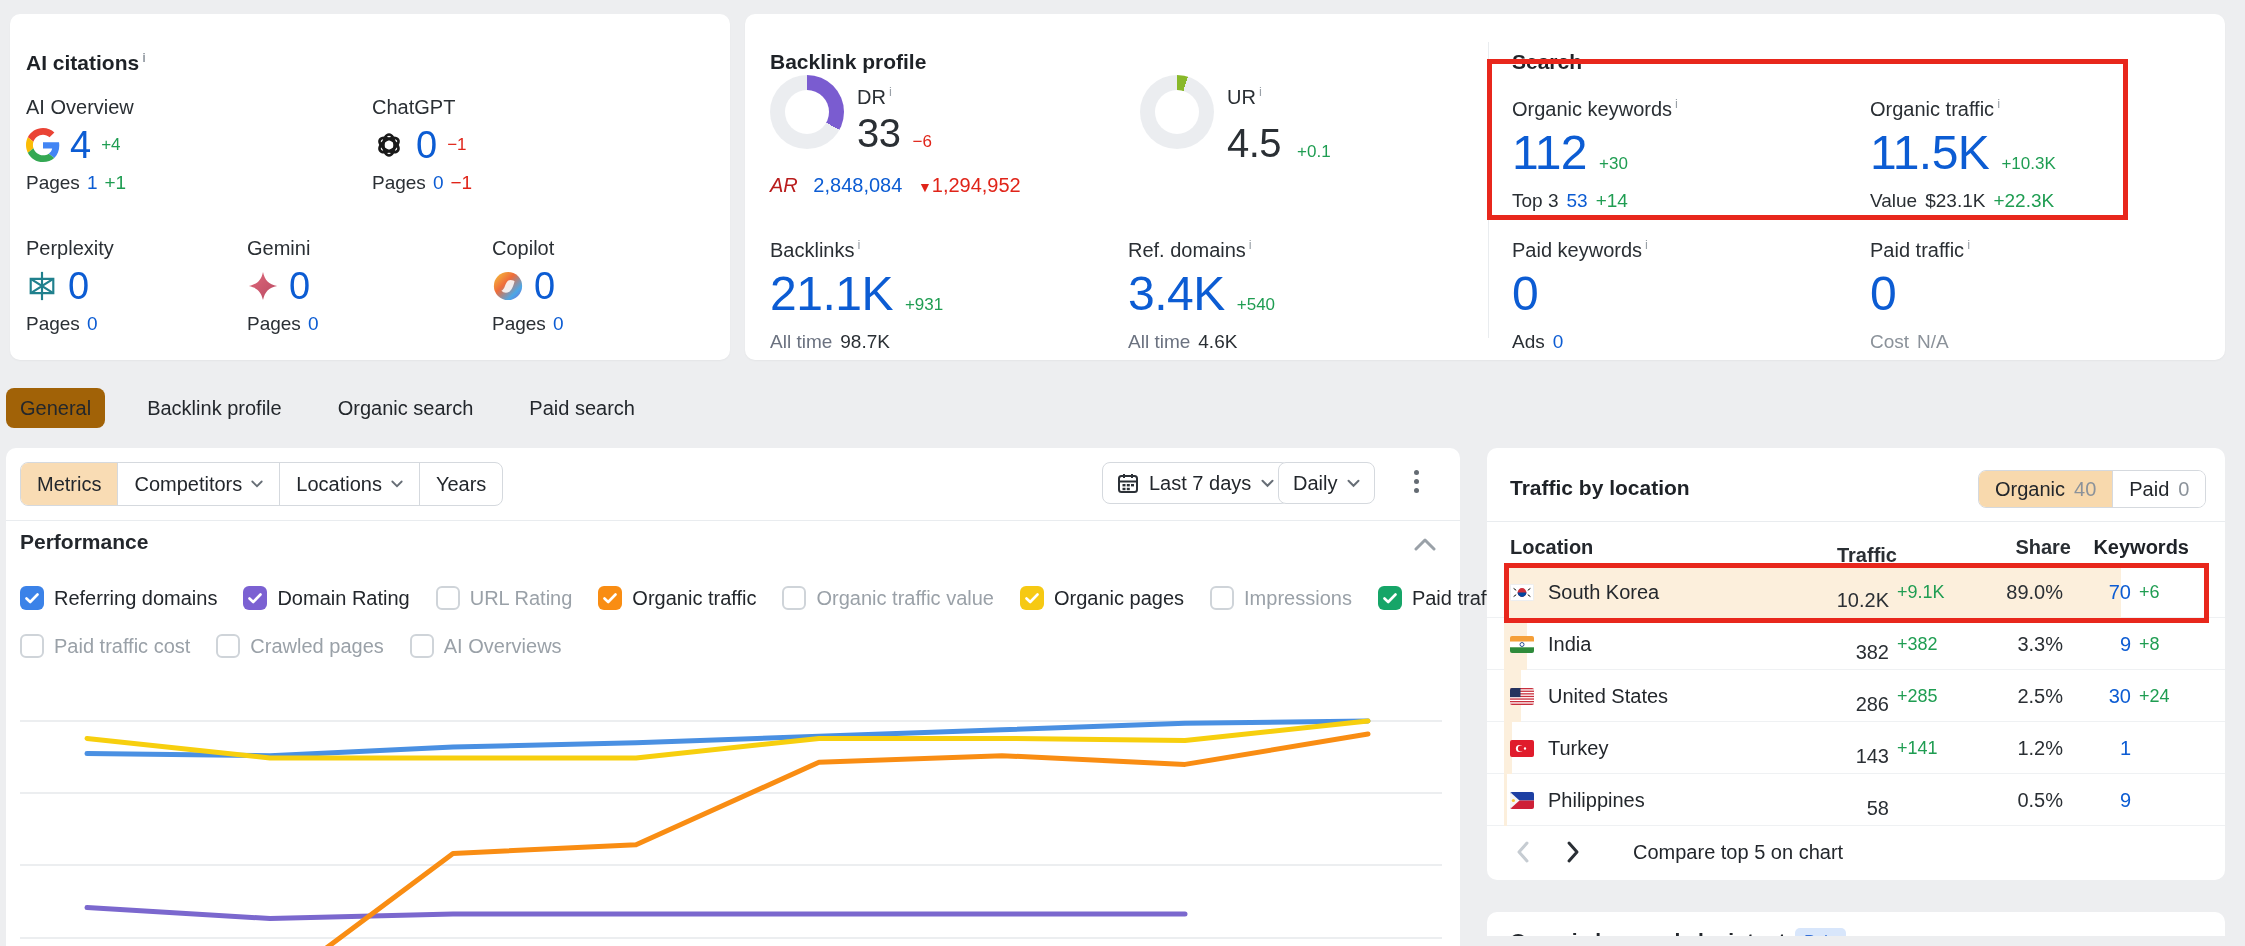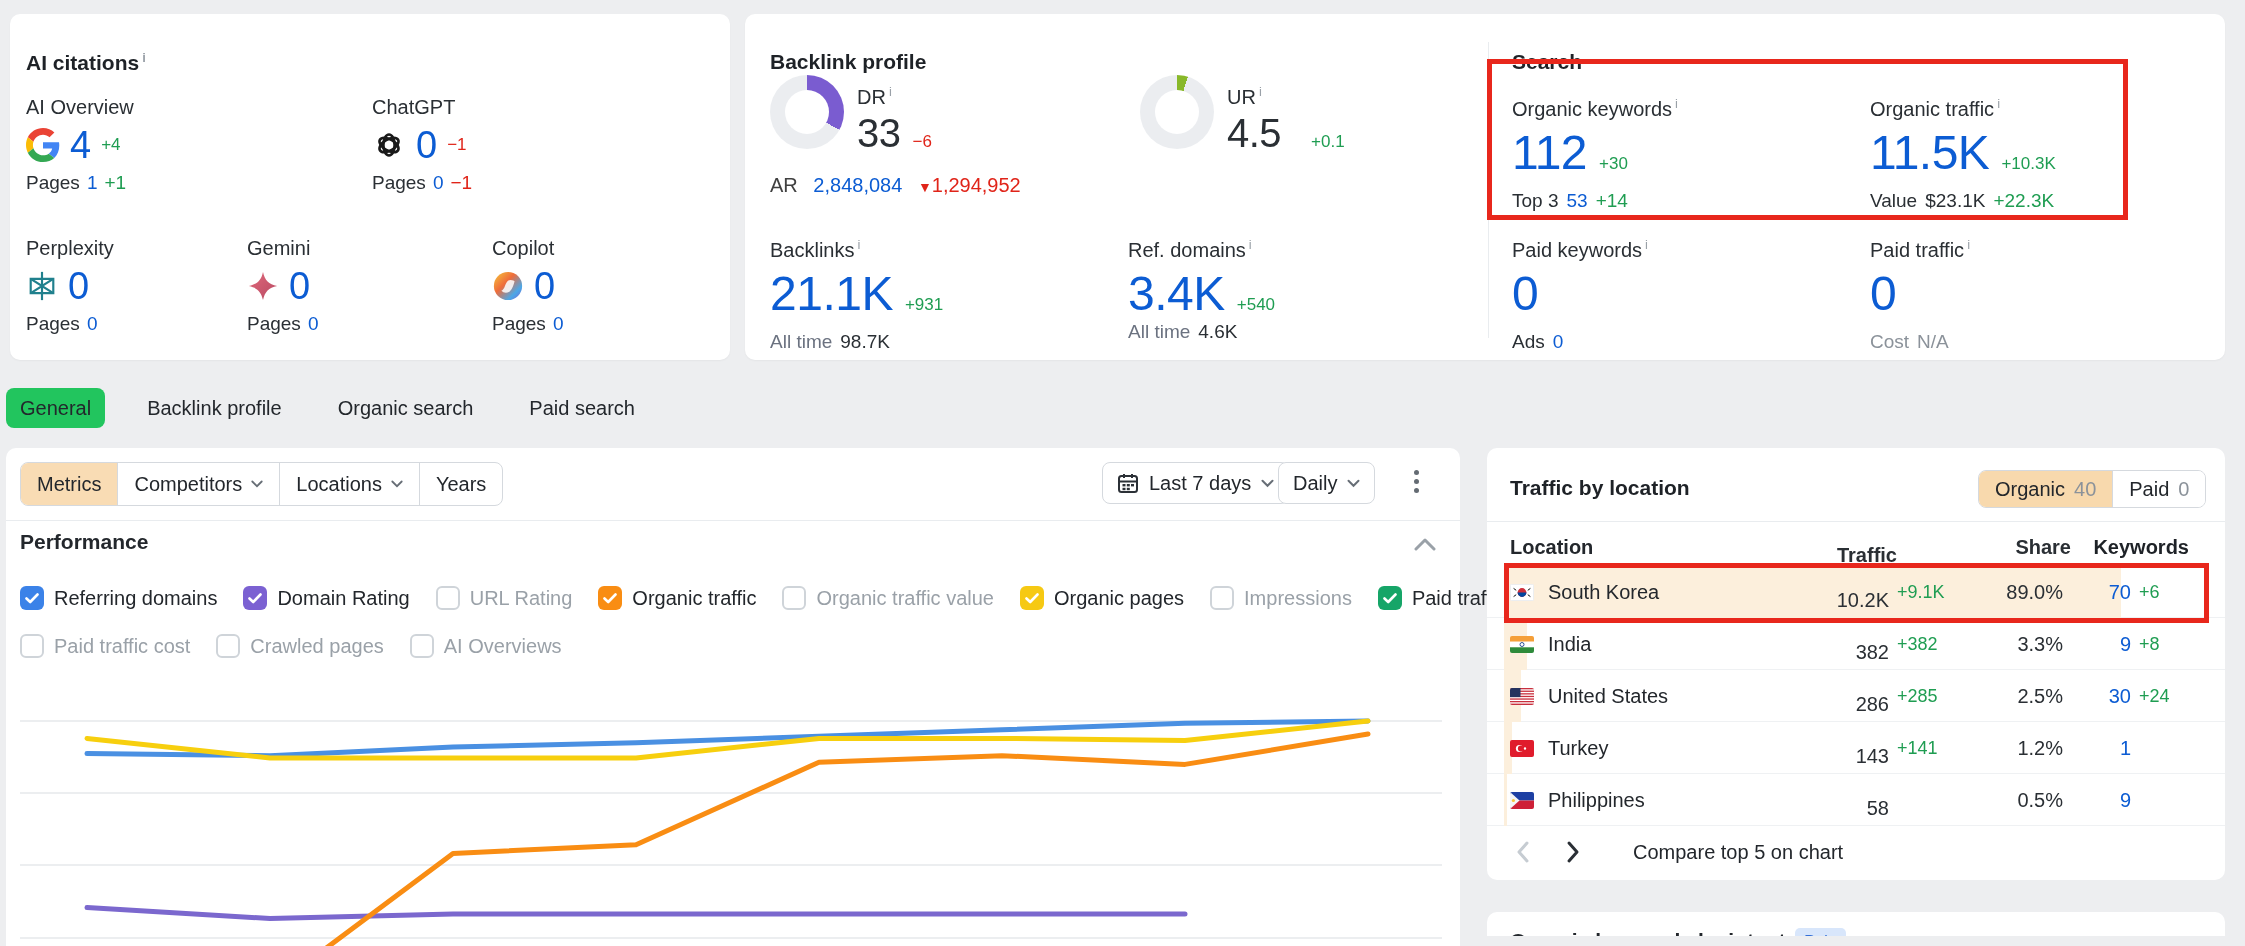--- a/index.html
+++ b/index.html
@@ -22,21 +22,21 @@
   .tile .t-value{position:absolute;top:26px;display:flex;align-items:center;gap:10px;height:46px;}
   .tile .t-num{font-size:38px;font-weight:500;color:#0c5cd3;}
   .tile .t-pages{position:absolute;top:76px;font-size:19px;color:#2a2f34;}
   .tile .t-pages span{margin-left:7px;}
   
   .donut{position:absolute;width:74px;height:74px;border-radius:50%;}
   .donut::after{content:"";position:absolute;inset:15px;background:#fff;border-radius:50%;}
   
   .tabs{position:absolute;left:6px;top:388px;display:flex;gap:28px;align-items:center;height:40px;}
   .tab{font-size:20px;color:#23272c;padding:0 14px;line-height:40px;border-radius:8px;cursor:pointer;}
-  .tab.active{background:#22c55e;}
+  .tab.active{background:#a16207;}
   
   .left-panel{position:absolute;left:6px;top:448px;width:1454px;height:498px;background:#fff;border-radius:10px 10px 0 0;}
   .right-panel{position:absolute;left:1487px;top:448px;width:738px;height:432px;background:#fff;border-radius:10px;}
   .intent-panel{position:absolute;left:1487px;top:912px;width:738px;height:24px;background:#fff;border-radius:10px 10px 0 0;overflow:hidden;}
   
   .fgroup{position:absolute;left:14px;top:14px;display:flex;border:1px solid #d5d9de;border-radius:8px;background:#fff;height:42px;overflow:hidden;}
   .fseg{display:flex;align-items:center;gap:9px;padding:0 16px;font-size:20px;color:#23272c;border-left:1px solid #d5d9de;cursor:pointer;text-align:right;}
   .fseg:first-child{border-left:none;}
   .fseg.tan{background:#f9dcb4;}
   .btn{position:absolute;display:flex;align-items:center;gap:10px;height:42px;padding:0 14px;border:1px solid #d5d9de;border-radius:8px;font-size:20px;background:#fff;box-sizing:border-box;cursor:pointer;}
@@ -177,50 +177,50 @@
 
     <div class="donut" style="left:25px;top:61px;background:conic-gradient(#7a5cd0 0deg 119deg,#ebedf0 119deg 360deg);"></div>
     <div style="position:absolute;left:112px;top:70px;">
       <div class="lbl"><span>DR</span><span class="sup-i">i</span></div>
       <div style="display:flex;align-items:baseline;gap:12px;margin-top:2px;">
         <span class="bigdark">33</span>
         <span class="delta c-red">−6</span>
       </div>
     </div>
     <div style="position:absolute;left:25px;top:160px;font-size:20px;">
-      <span style="color:#404040;">AR</span>
+      <span style="color:#b91c1c;font-style:italic;">AR</span>
       <span class="c-blue" style="margin-left:10px;">2,848,084</span>
       <span class="c-red" style="margin-left:10px;font-size:14px;">▼</span><span class="c-red">1,294,952</span>
     </div>
 
     <div class="donut" style="left:395px;top:61px;background:conic-gradient(#88b829 0deg 17deg,#ebedf0 17deg 360deg);"></div>
     <div style="position:absolute;left:482px;top:70px;">
       <div class="lbl"><span>UR</span><span class="sup-i">i</span></div>
-      <div style="display:flex;align-items:baseline;gap:30px;margin-top:2px;">
+      <div style="display:flex;align-items:baseline;gap:16px;margin-top:12px;">
         <span class="bigdark">4.5</span>
         <span class="delta c-green">+0.1</span>
       </div>
     </div>
 
     <div style="position:absolute;left:25px;top:223px;">
       <div class="lbl"><span>Backlinks</span><span class="sup-i">i</span></div>
       <div style="display:flex;align-items:baseline;gap:12px;margin-top:4px;">
         <span class="bigval">21.1K</span>
         <span class="delta c-green">+931</span>
       </div>
       <div class="subline" style="margin-top:10px;"><span style="color:#6b7280;">All time</span><span>98.7K</span></div>
     </div>
 
     <div style="position:absolute;left:383px;top:223px;">
       <div class="lbl"><span>Ref. domains</span><span class="sup-i">i</span></div>
       <div style="display:flex;align-items:baseline;gap:12px;margin-top:4px;">
         <span class="bigval">3.4K</span>
         <span class="delta c-green">+540</span>
       </div>
-      <div class="subline" style=""><span style="color:#6b7280;">All time</span><span>4.6K</span></div>
+      <div class="subline" style="margin-top:10px;"><span style="color:#6b7280;">All time</span><span>4.6K</span></div>
     </div>
 
     <div class="card-title" style="left:767px;top:36px;">Search</div>
     <div id="search-metrics">
         <div style="position: absolute; left: 767px; top: 82px;">
           <div class="lbl"><span>Organic keywords</span><span class="sup-i">i</span></div>
           <div style="display:flex;align-items:baseline;gap:12px;margin-top:4px;">
             <span class="bigval">112</span>
             <span class="delta c-green">+30</span>
           </div>

